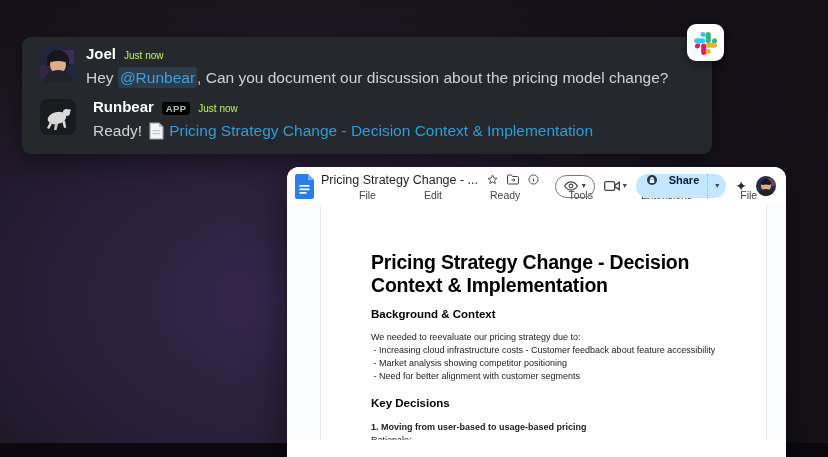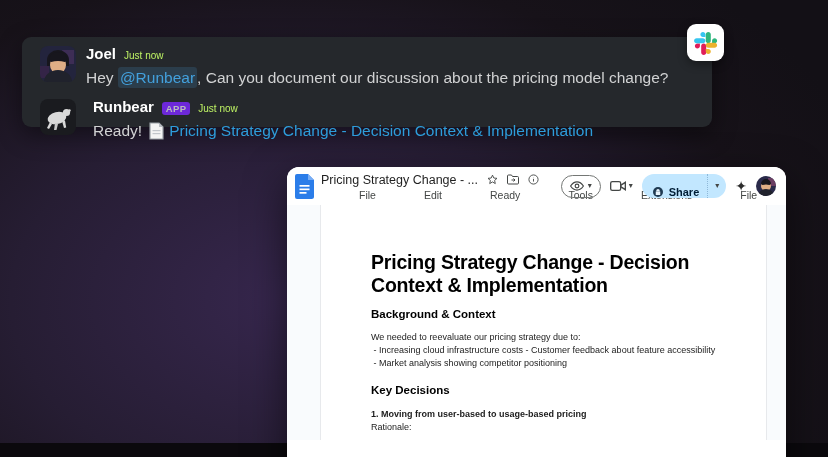--- a/index.html
+++ b/index.html
@@ -6,33 +6,33 @@
   body{font-family:"Liberation Sans","DejaVu Sans",sans-serif;}
   .stage{
     position:relative;width:828px;height:457px;overflow:hidden;
     background:
       radial-gradient(ellipse 620px 420px at 290px 300px, #37274e 0%, #261d33 45%, #171219 78%, #131016 100%);
   }
   .bottom-band{position:absolute;left:0;bottom:0;width:100%;height:14px;background:#0b090d;}
 
   
   .slack-panel{
-    position:absolute;left:22px;top:37px;width:690px;height:90px;
+    position:absolute;left:22px;top:37px;width:690px;height:117px;
     background:#25282c;border-radius:9px;box-shadow:0 8px 24px rgba(0,0,0,.45);
     padding:9px 4px 0 18px;box-sizing:border-box;color:#d1d2d3;
   }
   .msg{display:flex;align-items:flex-start;}
   .msg + .msg{margin-top:11px;gap:7px;}
   .avatar{width:36px;height:36px;border-radius:8px;overflow:hidden;flex:0 0 36px;}
   .msg-body{margin-left:10px;min-width:0;}
   .msg-head{display:flex;align-items:baseline;gap:8px;line-height:16px;}
   .author{font-weight:bold;color:#ffffff;font-size:15px;}
   .ts{font-size:10px;color:#bef264;}
   .app-badge{
-    font-size:9.5px;font-weight:bold;color:#b9bbbd;background:#6d28d9;
+    font-size:9.5px;font-weight:bold;color:#b9bbbd;background:#000000;
     border-radius:3px;padding:1px 4px;letter-spacing:.3px;line-height:11px;align-self:center;
   }
   .msg-text{font-size:15.5px;line-height:21px;margin-top:3px;display:flex;align-items:center;flex-wrap:wrap;white-space:pre;}
   .mention{color:var(--mention_text,#43a0dc);background:var(--mention_bg,#2b3d4b);border-radius:3px;padding:0 2px;cursor:pointer;}
   .doc-link{color:var(--slack_link,#2e9ddb);text-decoration:none;cursor:pointer;margin-left:5px;}
   .doc-icon{display:inline-flex;margin-left:7px;}
 
   
   .slack-logo{
     position:absolute;left:687px;top:24px;width:37px;height:37px;border-radius:9px;
@@ -61,21 +61,21 @@
   .eye-pill{
     display:flex;align-items:center;gap:4px;border:1px solid #747775;border-radius:12px;
     height:21px;padding:0 8px;cursor:pointer;
   }
   .cam-group{display:flex;align-items:center;gap:3px;cursor:pointer;}
   .caret{font-size:8px;color:#444746;line-height:1;}
   .share-pill{
     display:flex;align-items:center;height:24px;border-radius:12px;
     background:var(--share_bg,#c2e7ff);cursor:pointer;overflow:hidden;
   }
-  .share-main{display:flex;align-items:flex-end;gap:5px;padding:0 8px 0 10px;height:100%;}
+  .share-main{display:flex;align-items:flex-start;gap:11px;padding:0 8px 0 10px;height:100%;}
   .share-label{font-size:11px;font-weight:bold;color:var(--share_text,#001d35);}
   .share-caret{
     display:flex;align-items:center;justify-content:center;height:100%;width:18px;
     border-left:1px dotted #8fb8d8;
   }
   .sparkle{font-size:14px;color:#2b2b2b;line-height:1;cursor:pointer;}
   .toolbar-avatar{width:20px;height:20px;border-radius:50%;overflow:hidden;cursor:pointer;}
 
   
   .docs-canvas{position:relative;height:235px;background:#f9fbfd;}
@@ -248,20 +248,21 @@
       </div>
     </div>
 
     <div class="docs-canvas">
       <div class="docs-page">
         <h1>Pricing Strategy Change - Decision Context &amp; Implementation</h1>
         <p class="doc-h2">Background &amp; Context</p>
         <p class="doc-p first">We needed to reevaluate our pricing strategy due to:</p>
         <p class="doc-p"> - Increasing cloud infrastructure costs - Customer feedback about feature accessibility</p>
         <p class="doc-p"> - Market analysis showing competitor positioning</p>
+        <p class="doc-p"> - Need for better alignment with customer segments</p>
         <p class="doc-h2 spaced">Key Decisions</p>
         <p class="doc-p bold">1. Moving from user-based to usage-based pricing</p>
         <p class="doc-p">Rationale:</p>
 
       </div>
     </div>
   </div>
 </div>
 
 </body></html>

